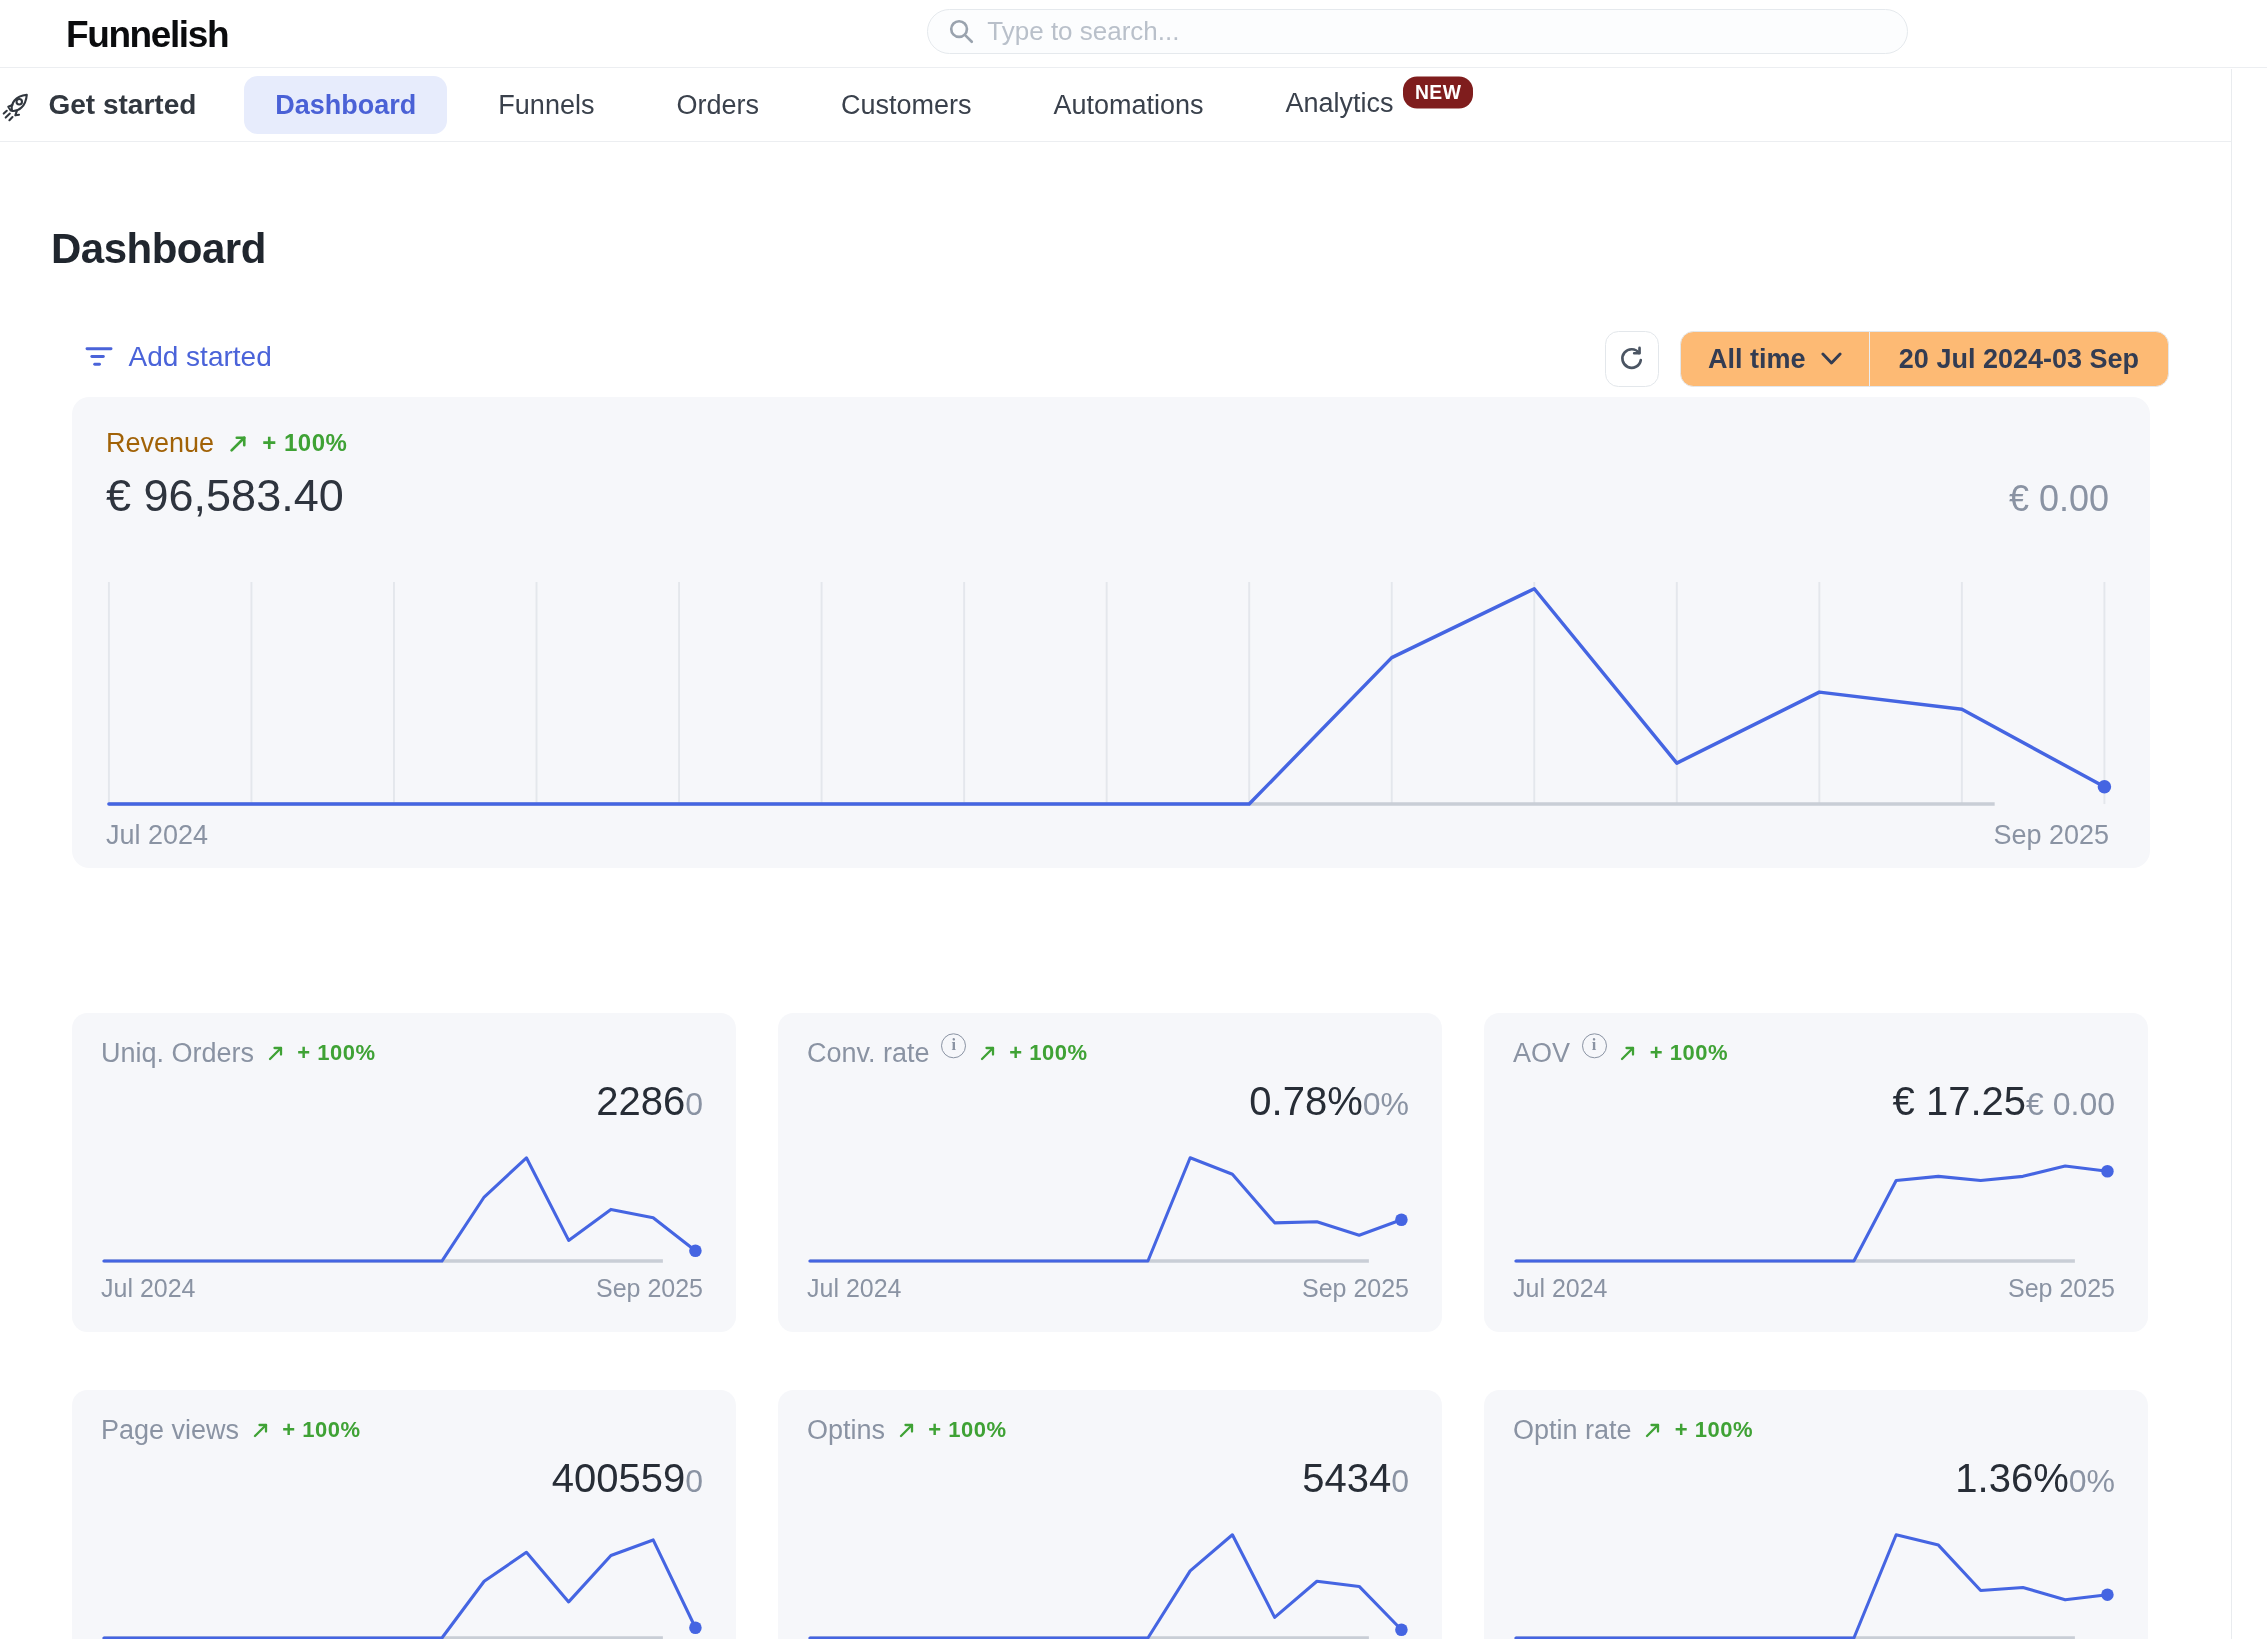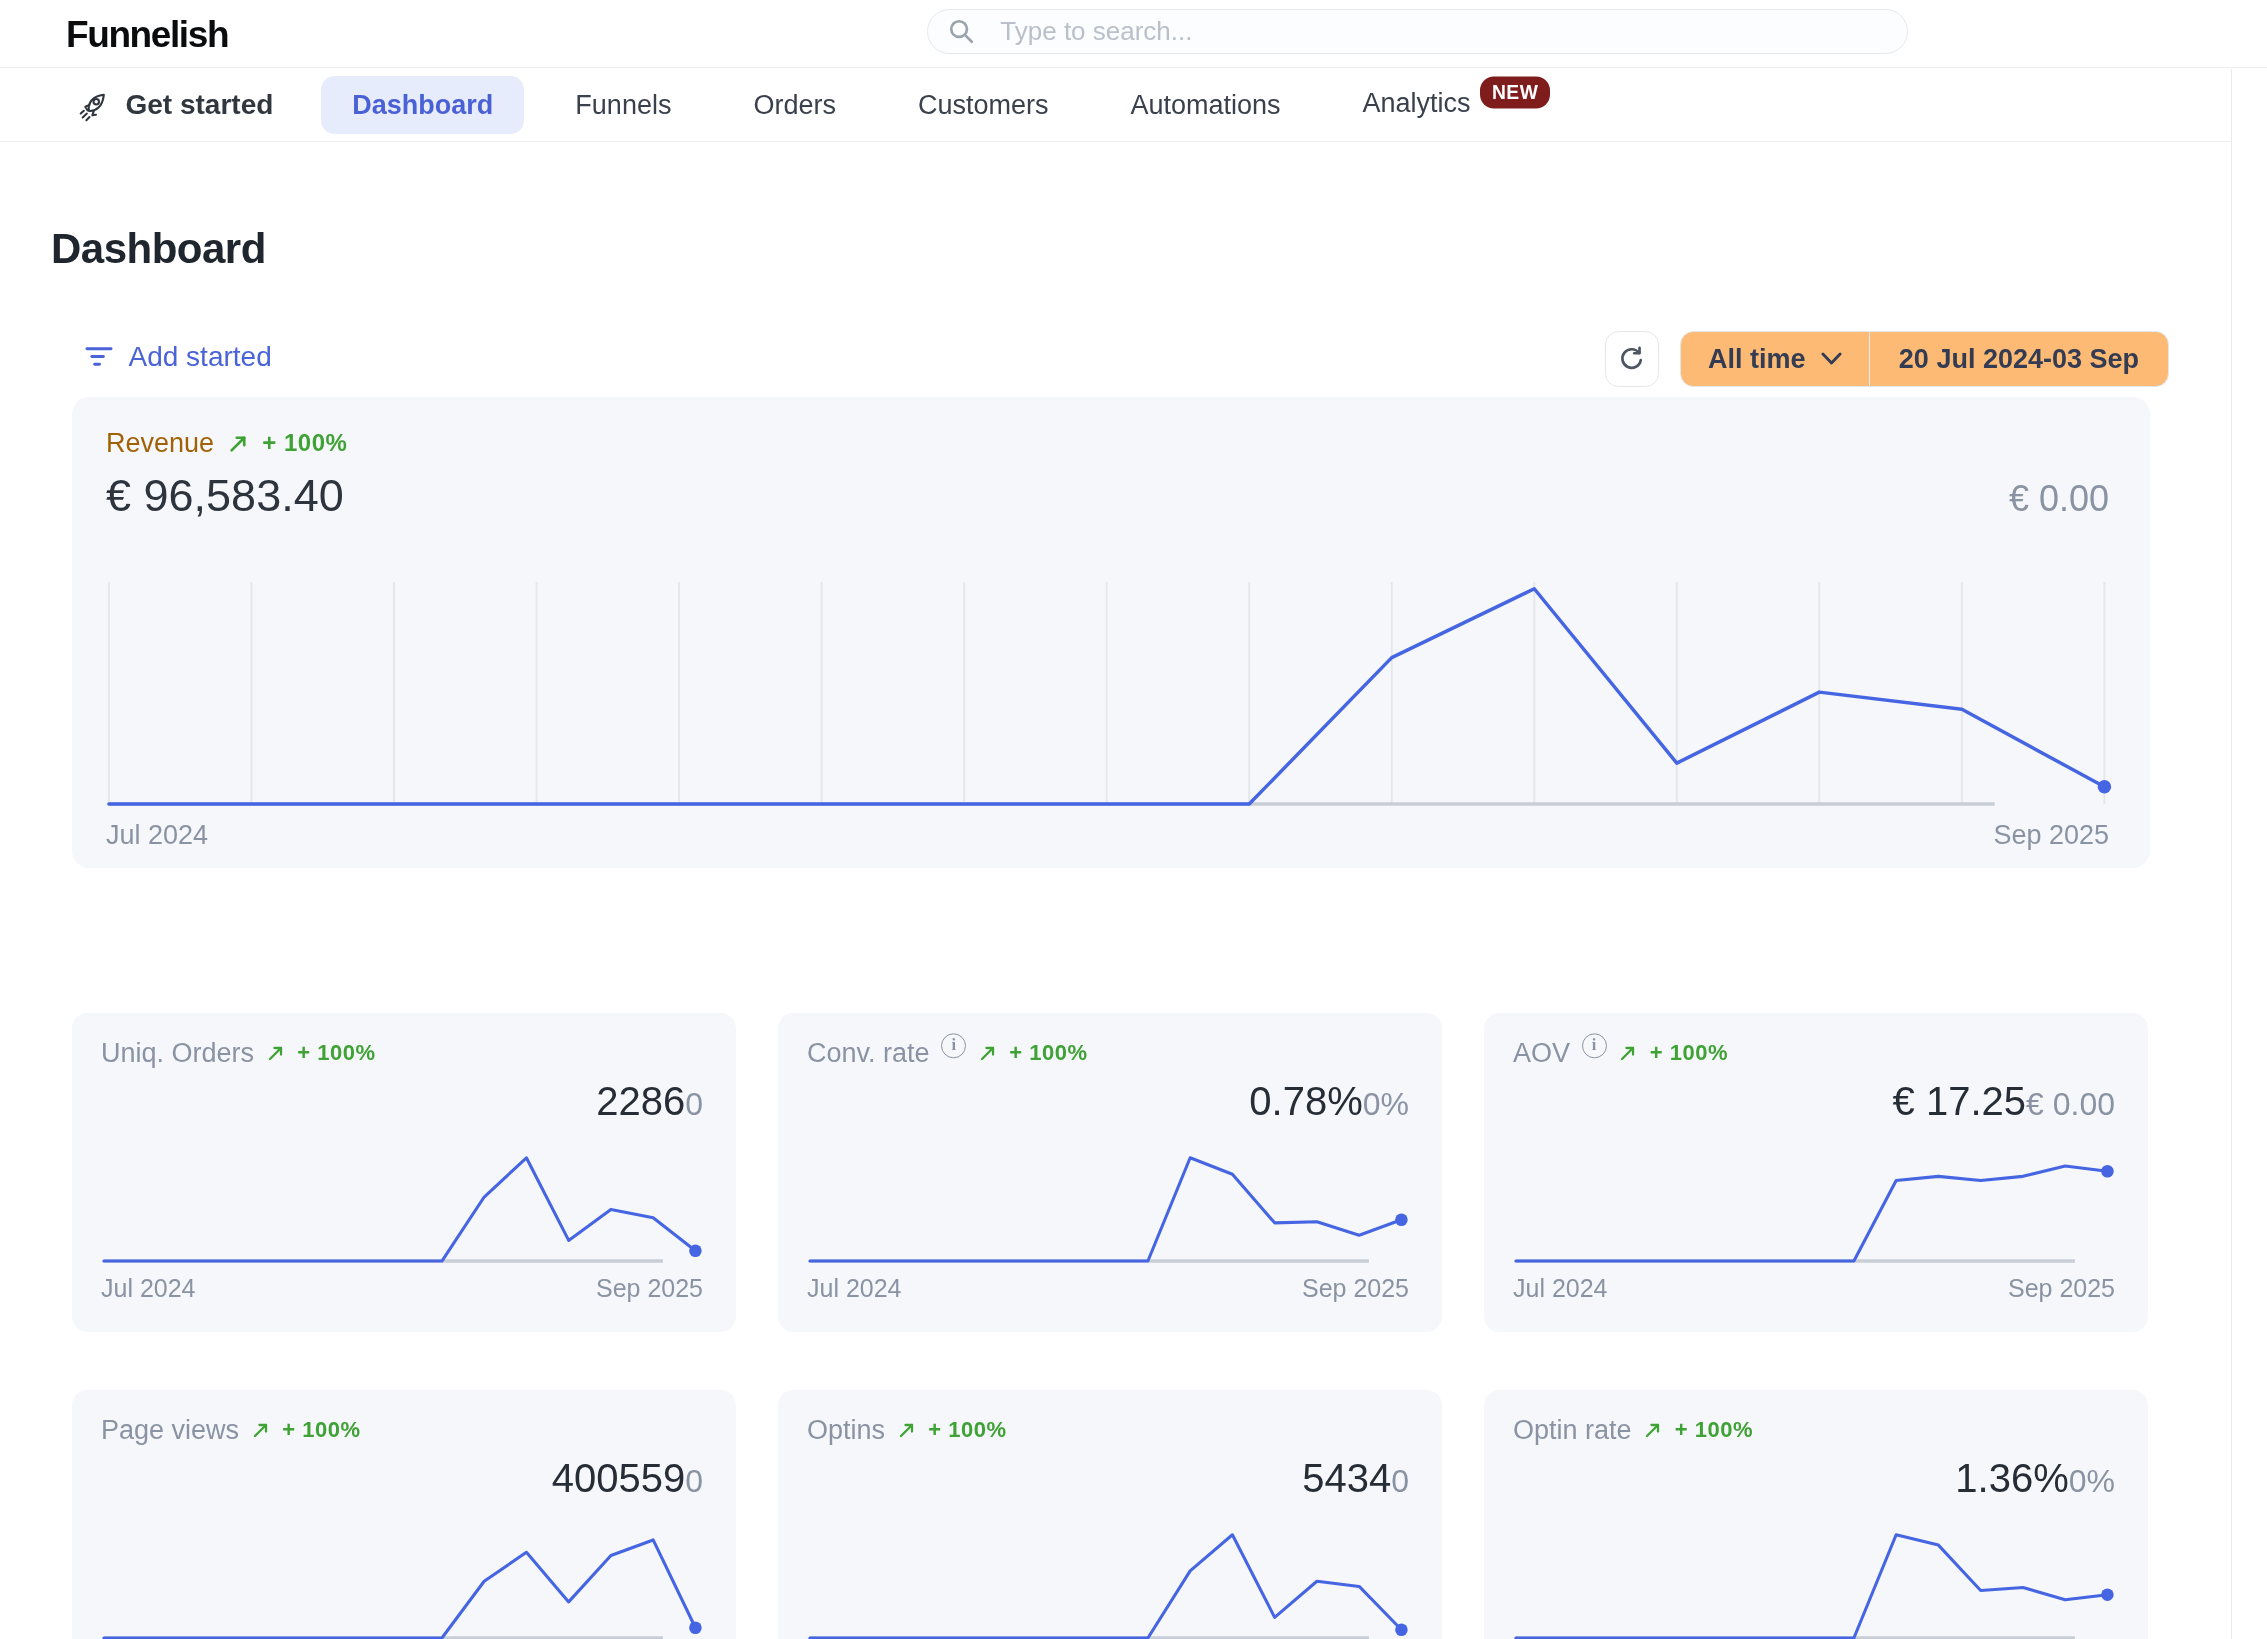--- a/index.html
+++ b/index.html
@@ -11,25 +11,25 @@
   
   .topbar { position:absolute; top:0; left:0; right:0; height:68px; background:#fff;
             border-bottom:1px solid #eceef1; }
   .logo { position:absolute; left:66px; top:13.5px; font-size:37px; font-weight:800;
           letter-spacing:-1.4px; color:#0b0c0e; }
   .searchbox { position:absolute; left:927px; top:8.7px; width:981px; height:45px;
                border:1.9px solid #e5e9ed; background:#fcfdfe; border-radius:25px;
                display:flex; align-items:center; padding:0 19.3px; }
   .searchbox input { flex:1; border:none; outline:none; background:transparent;
                      font-family:"Liberation Sans", sans-serif; font-size:26px; color:#1d4ed8;
-                     margin-left:24px; }
+                     margin-left:11px; }
   .searchbox input::placeholder { color:#b9c0ca; }
   
   .navbar { position:absolute; top:69px; left:0; right:36px; height:73px; background:#fff;
-            border-bottom:1px solid #eceef1; display:flex; align-items:center; padding-left:77px; }
+            border-bottom:1px solid #eceef1; display:flex; align-items:center; }
   .nav-get { display:flex; align-items:center; gap:13.5px; font-size:28px; font-weight:600;
              color:#31373f; margin-right:48px; cursor:pointer; }
   .nav-item { font-size:27px; font-weight:500; color:#3a414c; cursor:pointer; }
   .nav-pill { background:#e7ecfc; color:#4a61d6; font-weight:600; border-radius:13.5px;
               padding:13.5px 31px; margin-right:51px; }
   .mr { margin-right:82px; }
   .new-badge { display:inline-block; background:#7f1d1d; color:#fff; font-size:19.3px;
                font-weight:700; border-radius:14px; padding:4.8px 11.6px; margin-left:9.7px;
                transform:translateY(-13.5px); letter-spacing:0.5px; }
   

